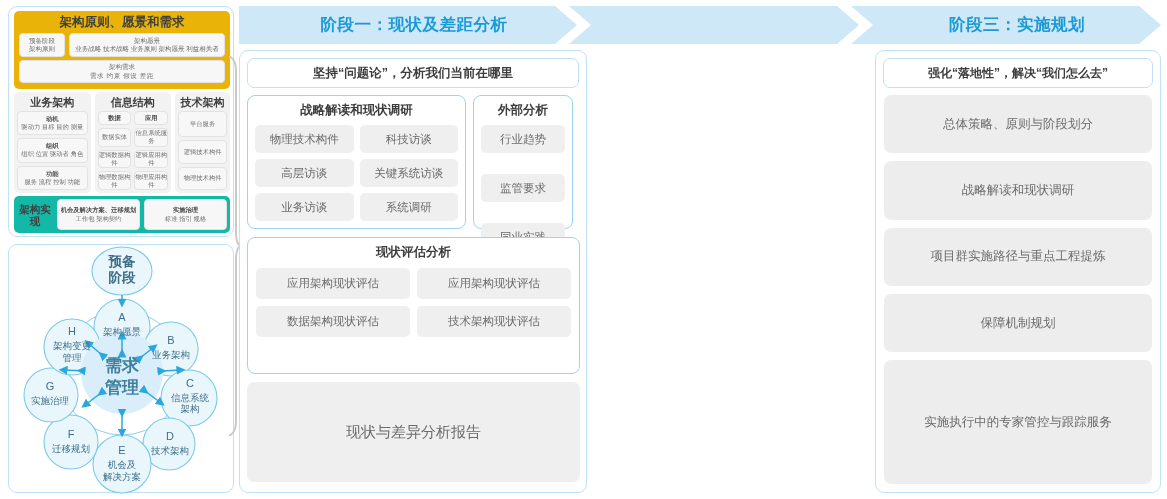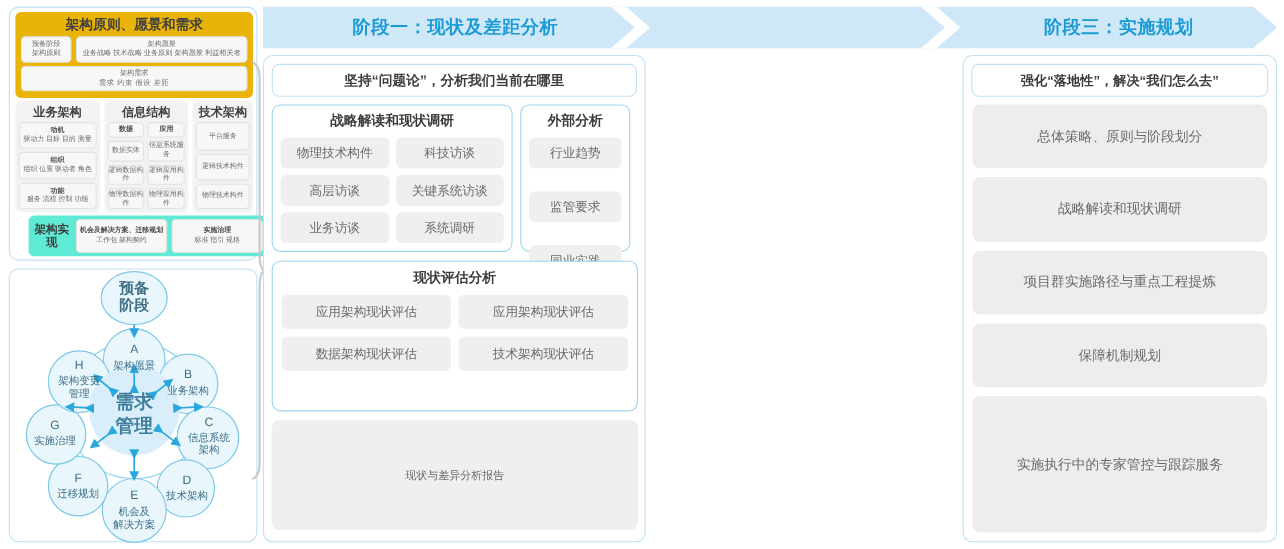--- a/index.html
+++ b/index.html
@@ -51,22 +51,22 @@
   .col .stack{display:flex;gap:3px;flex:1;margin-top:2px;}
   .subcol{flex:1;display:flex;flex-direction:column;gap:3px;}
   .col-biz .cell{width:100%;flex:1;font-size:6.3px;line-height:8px;}
   .subcol .cell{font-size:6.3px;line-height:8px;}
   .s1{flex:.8;}
   .s2{flex:1.1;}
   .s3{flex:1.1;}
 
   
   .b3{position:absolute;left:5px;top:189px;width:216px;height:37px;
-      background:#5eead4;border-radius:5px;padding:3px;box-sizing:border-box;
-      display:flex;gap:4px;align-items:stretch;margin-left:12px;}
+      background:#14b8a6;border-radius:5px;padding:3px;box-sizing:border-box;
+      display:flex;gap:4px;align-items:stretch;}
   .b3 .lbl{width:36px;display:flex;align-items:center;justify-content:center;
            font-size:10.5px;font-weight:bold;color:#3f3f3f;line-height:12px;text-align:center;}
   .b3 .cell{flex:1;font-size:6.3px;line-height:8.2px;}
 
   
   .adm{position:absolute;left:0;top:0;width:226px;height:249px;}
   .adm svg{display:block;}
 
   
   .band{position:absolute;left:239px;top:6px;width:922px;height:38px;}
@@ -110,21 +110,21 @@
   .p-external .chip{height:28px;}
 
   .p-assess{position:absolute;left:7px;top:186px;width:333px;height:137px;padding:6px 8px 8px;}
   .p-assess .grid{display:grid;grid-template-columns:1fr 1fr;gap:7px;margin-top:7px;}
   .p-assess .chip{height:31px;}
   .p-assess .chip.full{grid-column:1 / span 2;margin-top:40px;}
 
   .report{
     position:absolute;left:7px;top:331px;width:333px;height:100px;
     background:#efefef;border-radius:7px;display:flex;align-items:center;justify-content:center;
-    color:#6b6b6b;font-size:10px;
+    color:#6b6b6b;font-size:15px;
   }
 
   
   .stackcol{position:absolute;left:8px;top:44px;right:8px;bottom:8px;
             display:flex;flex-direction:column;gap:8px;}
   .bigchip{
     background:#ededed;border-radius:7px;display:flex;align-items:center;justify-content:center;
     color:#6b6b6b;font-size:12.5px;text-align:center;padding:0 6px;box-sizing:border-box;
   }
 

